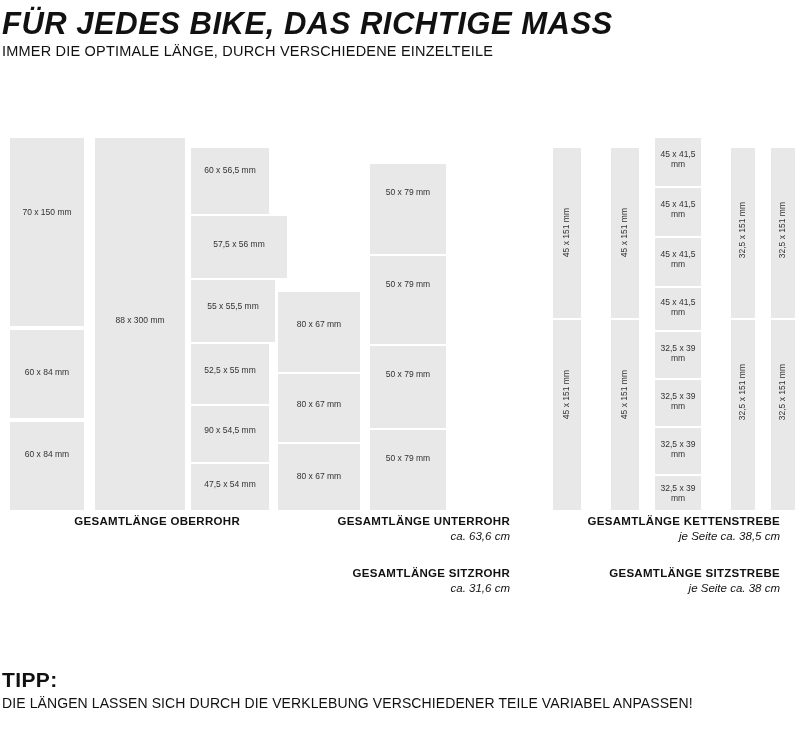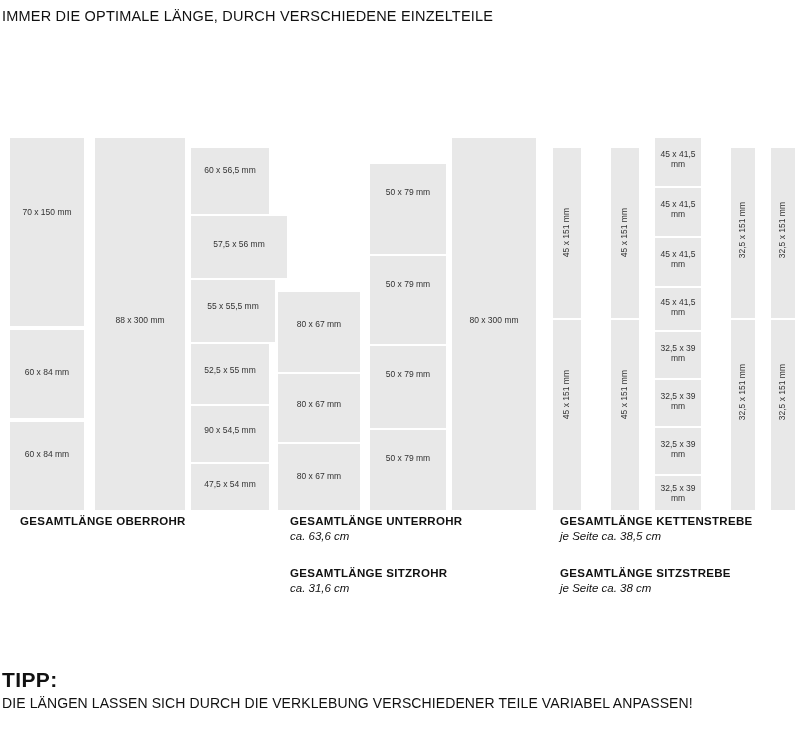--- a/index.html
+++ b/index.html
@@ -82,21 +82,21 @@
   
   .captions {
     position: absolute;
     left: 0;
     top: 505px;
     width: 806px;
     height: 120px;
   }
   .capblock {
     position: absolute;
-    text-align: left;
+    text-align: right;
   }
   .capblock .caption-title {
     font-size: 11.5px;
     font-weight: bold;
     letter-spacing: 0.3px;
     text-transform: uppercase;
     color: #111;
   }
   .capblock .caption-sub {
     font-size: 11.5px;
@@ -126,20 +126,21 @@
     letter-spacing: 0.1px;
     text-transform: uppercase;
   }
 </style>
 </head>
 <body>
 
 <div class="page">
 
   <div class="header">
+    <div class="title">FÜR JEDES BIKE, DAS RICHTIGE MAß</div>
     <div class="subtitle">IMMER DIE OPTIMALE LÄNGE, DURCH VERSCHIEDENE EINZELTEILE</div>
   </div>
 
   <div class="diagram" id="diagram">
       <div class="shape" style="left: 10px; top: 30px; width: 74px; height: 188px; background: rgb(232, 232, 232);">
         <div class="lbl" style="top: 70px;">70 x 150 mm</div>
       </div>
       <div class="shape" style="left: 10px; top: 222px; width: 74px; height: 88px; background: rgb(232, 232, 232);">
         <div class="lbl" style="top: 38px;">60 x 84 mm</div>
       </div>
@@ -180,23 +181,20 @@
         <div class="lbl" style="top: 24px;">50 x 79 mm</div>
       </div>
       <div class="shape" style="left: 370px; top: 148px; width: 76px; height: 88px; background: rgb(232, 232, 232);">
         <div class="lbl" style="top: 24px;">50 x 79 mm</div>
       </div>
       <div class="shape" style="left: 370px; top: 238px; width: 76px; height: 82px; background: rgb(232, 232, 232);">
         <div class="lbl" style="top: 24px;">50 x 79 mm</div>
       </div>
       <div class="shape" style="left: 370px; top: 322px; width: 76px; height: 80px; background: rgb(232, 232, 232);">
         <div class="lbl" style="top: 24px;">50 x 79 mm</div>
-      </div>
-      <div class="shape" style="left: 452px; top: 30px; width: 84px; height: 372px; background: rgb(232, 232, 232);">
-        <div class="lbl" style="top: 178px;">80 x 300 mm</div>
       </div>
       <div class="shape vshape" style="left: 553px; top: 40px; width: 28px; height: 170px; background: rgb(232, 232, 232);">
         <div class="lbl" style="top: 60px;">45 x 151 mm</div>
       </div>
       <div class="shape vshape" style="left: 553px; top: 212px; width: 28px; height: 190px; background: rgb(232, 232, 232);">
         <div class="lbl" style="top: 50px;">45 x 151 mm</div>
       </div>
       <div class="shape vshape" style="left: 611px; top: 40px; width: 28px; height: 170px; background: rgb(232, 232, 232);">
         <div class="lbl" style="top: 60px;">45 x 151 mm</div>
       </div>

